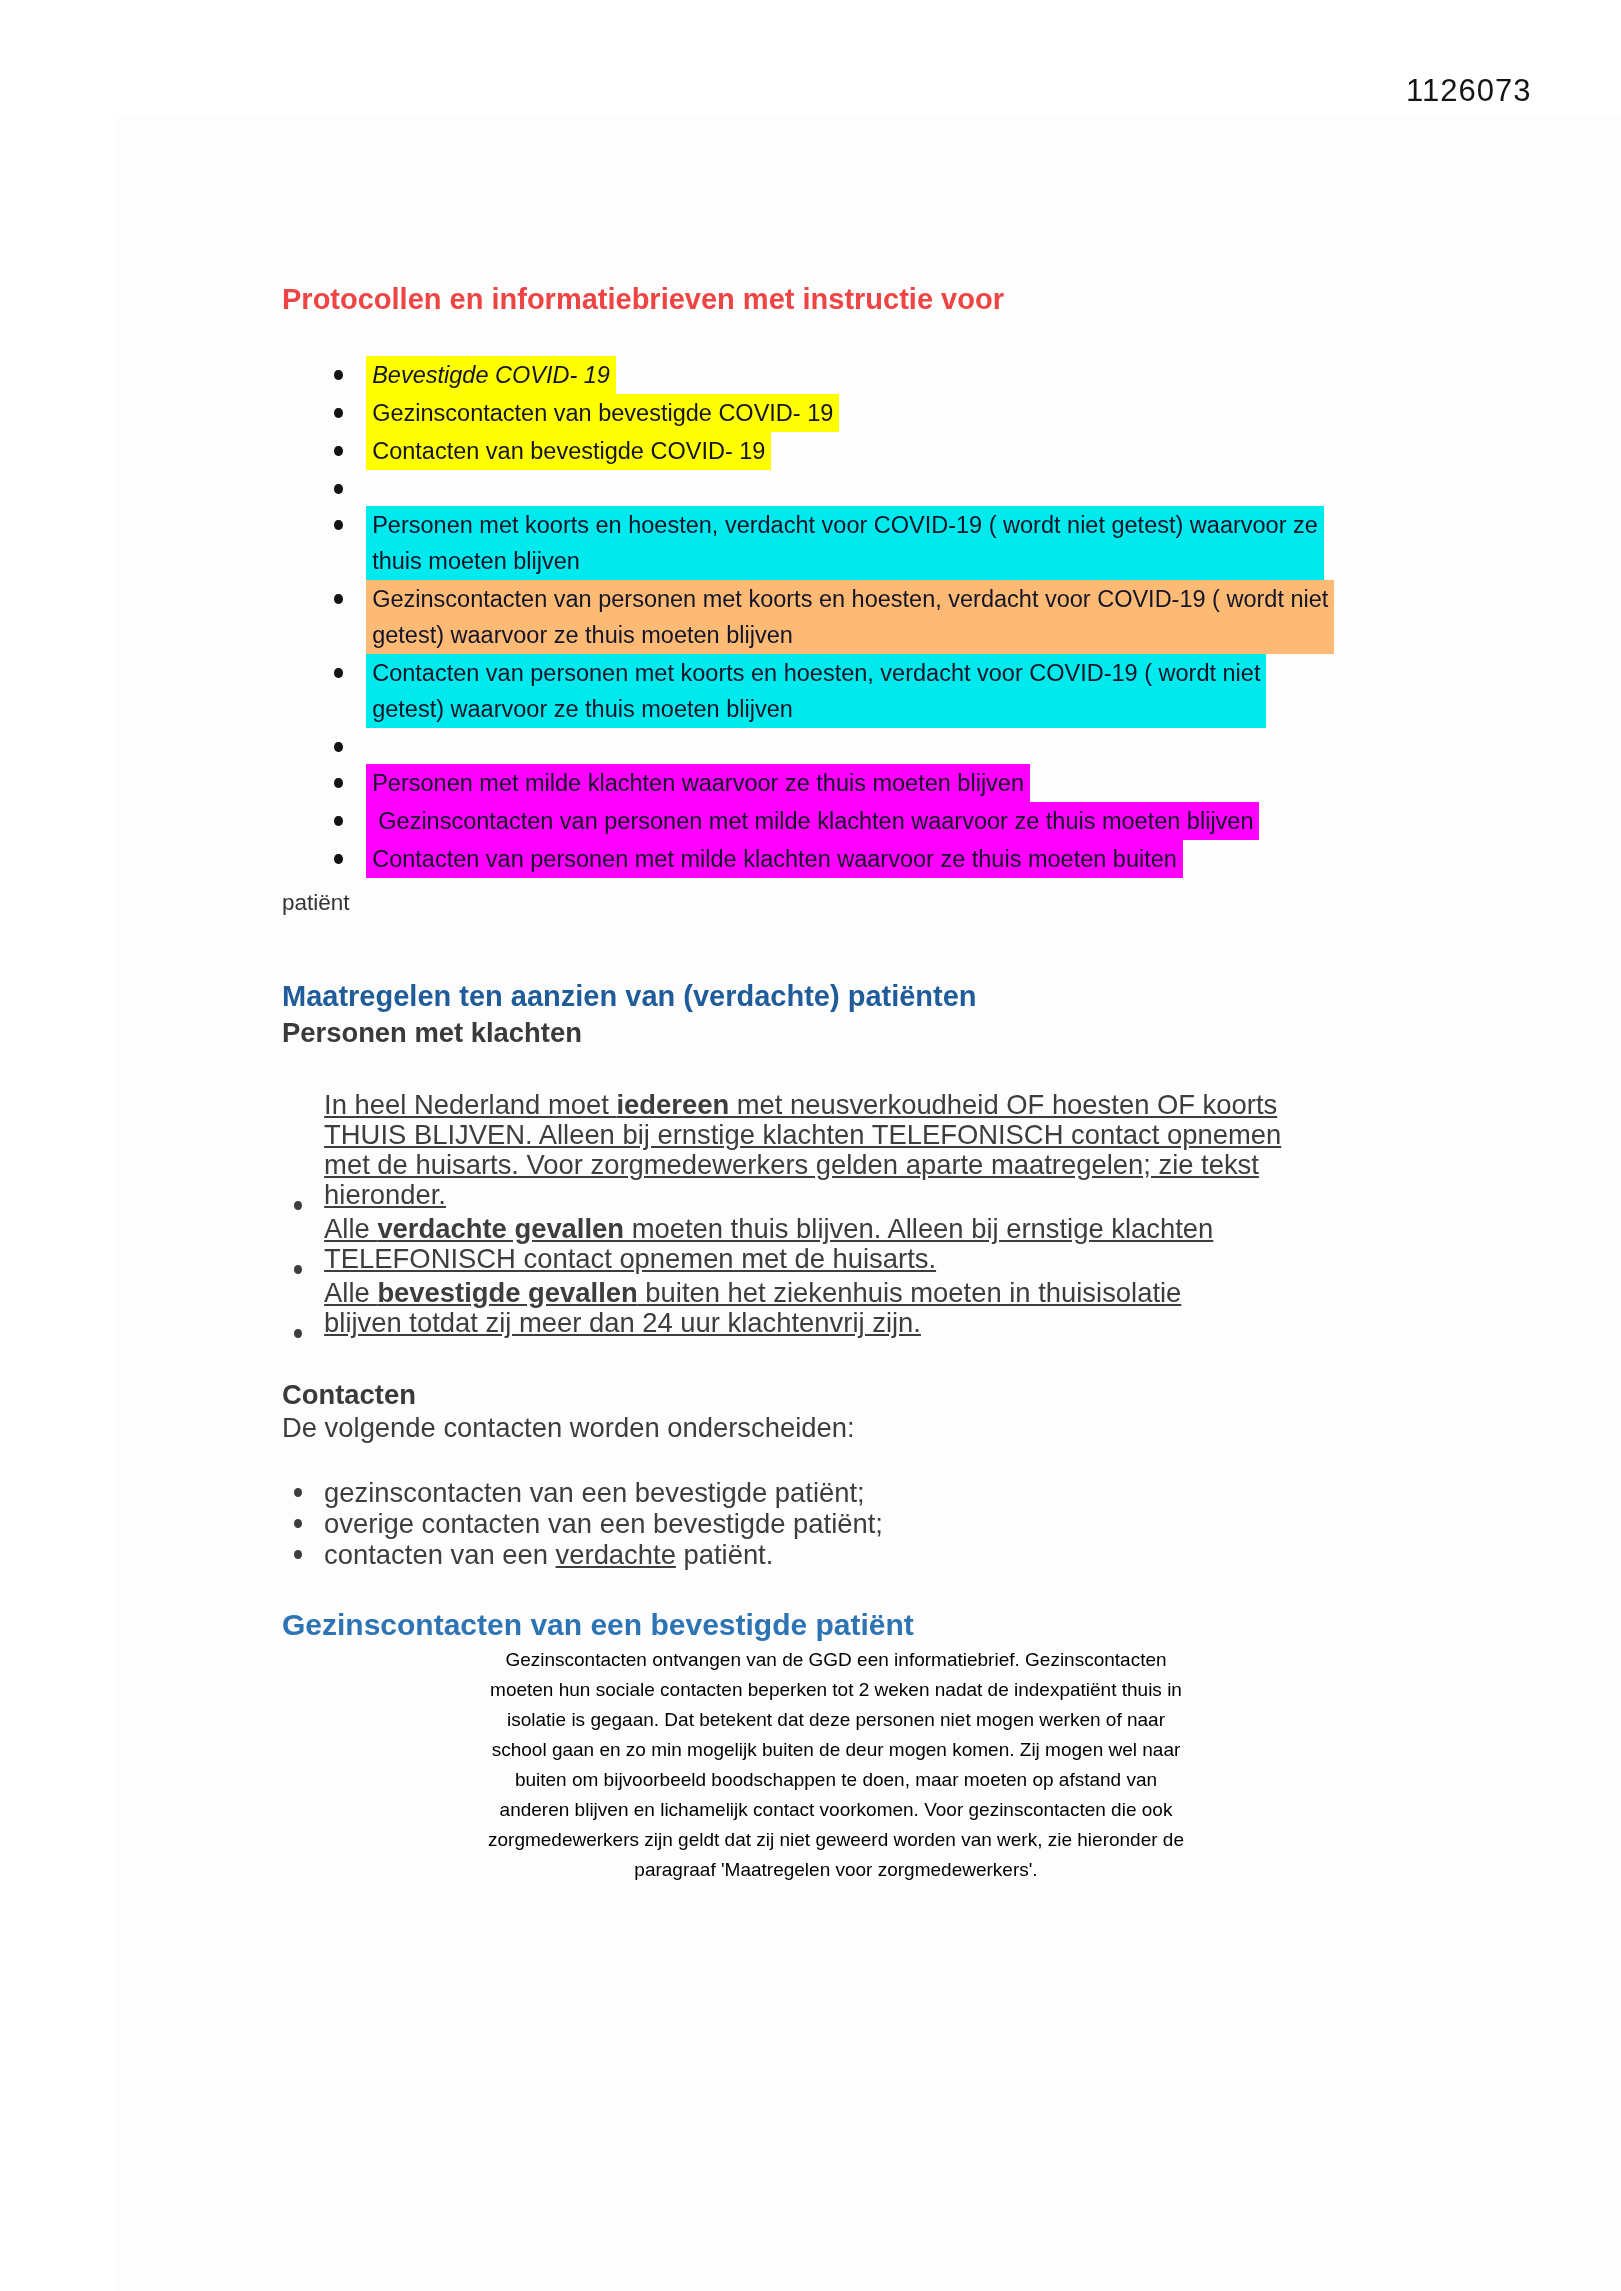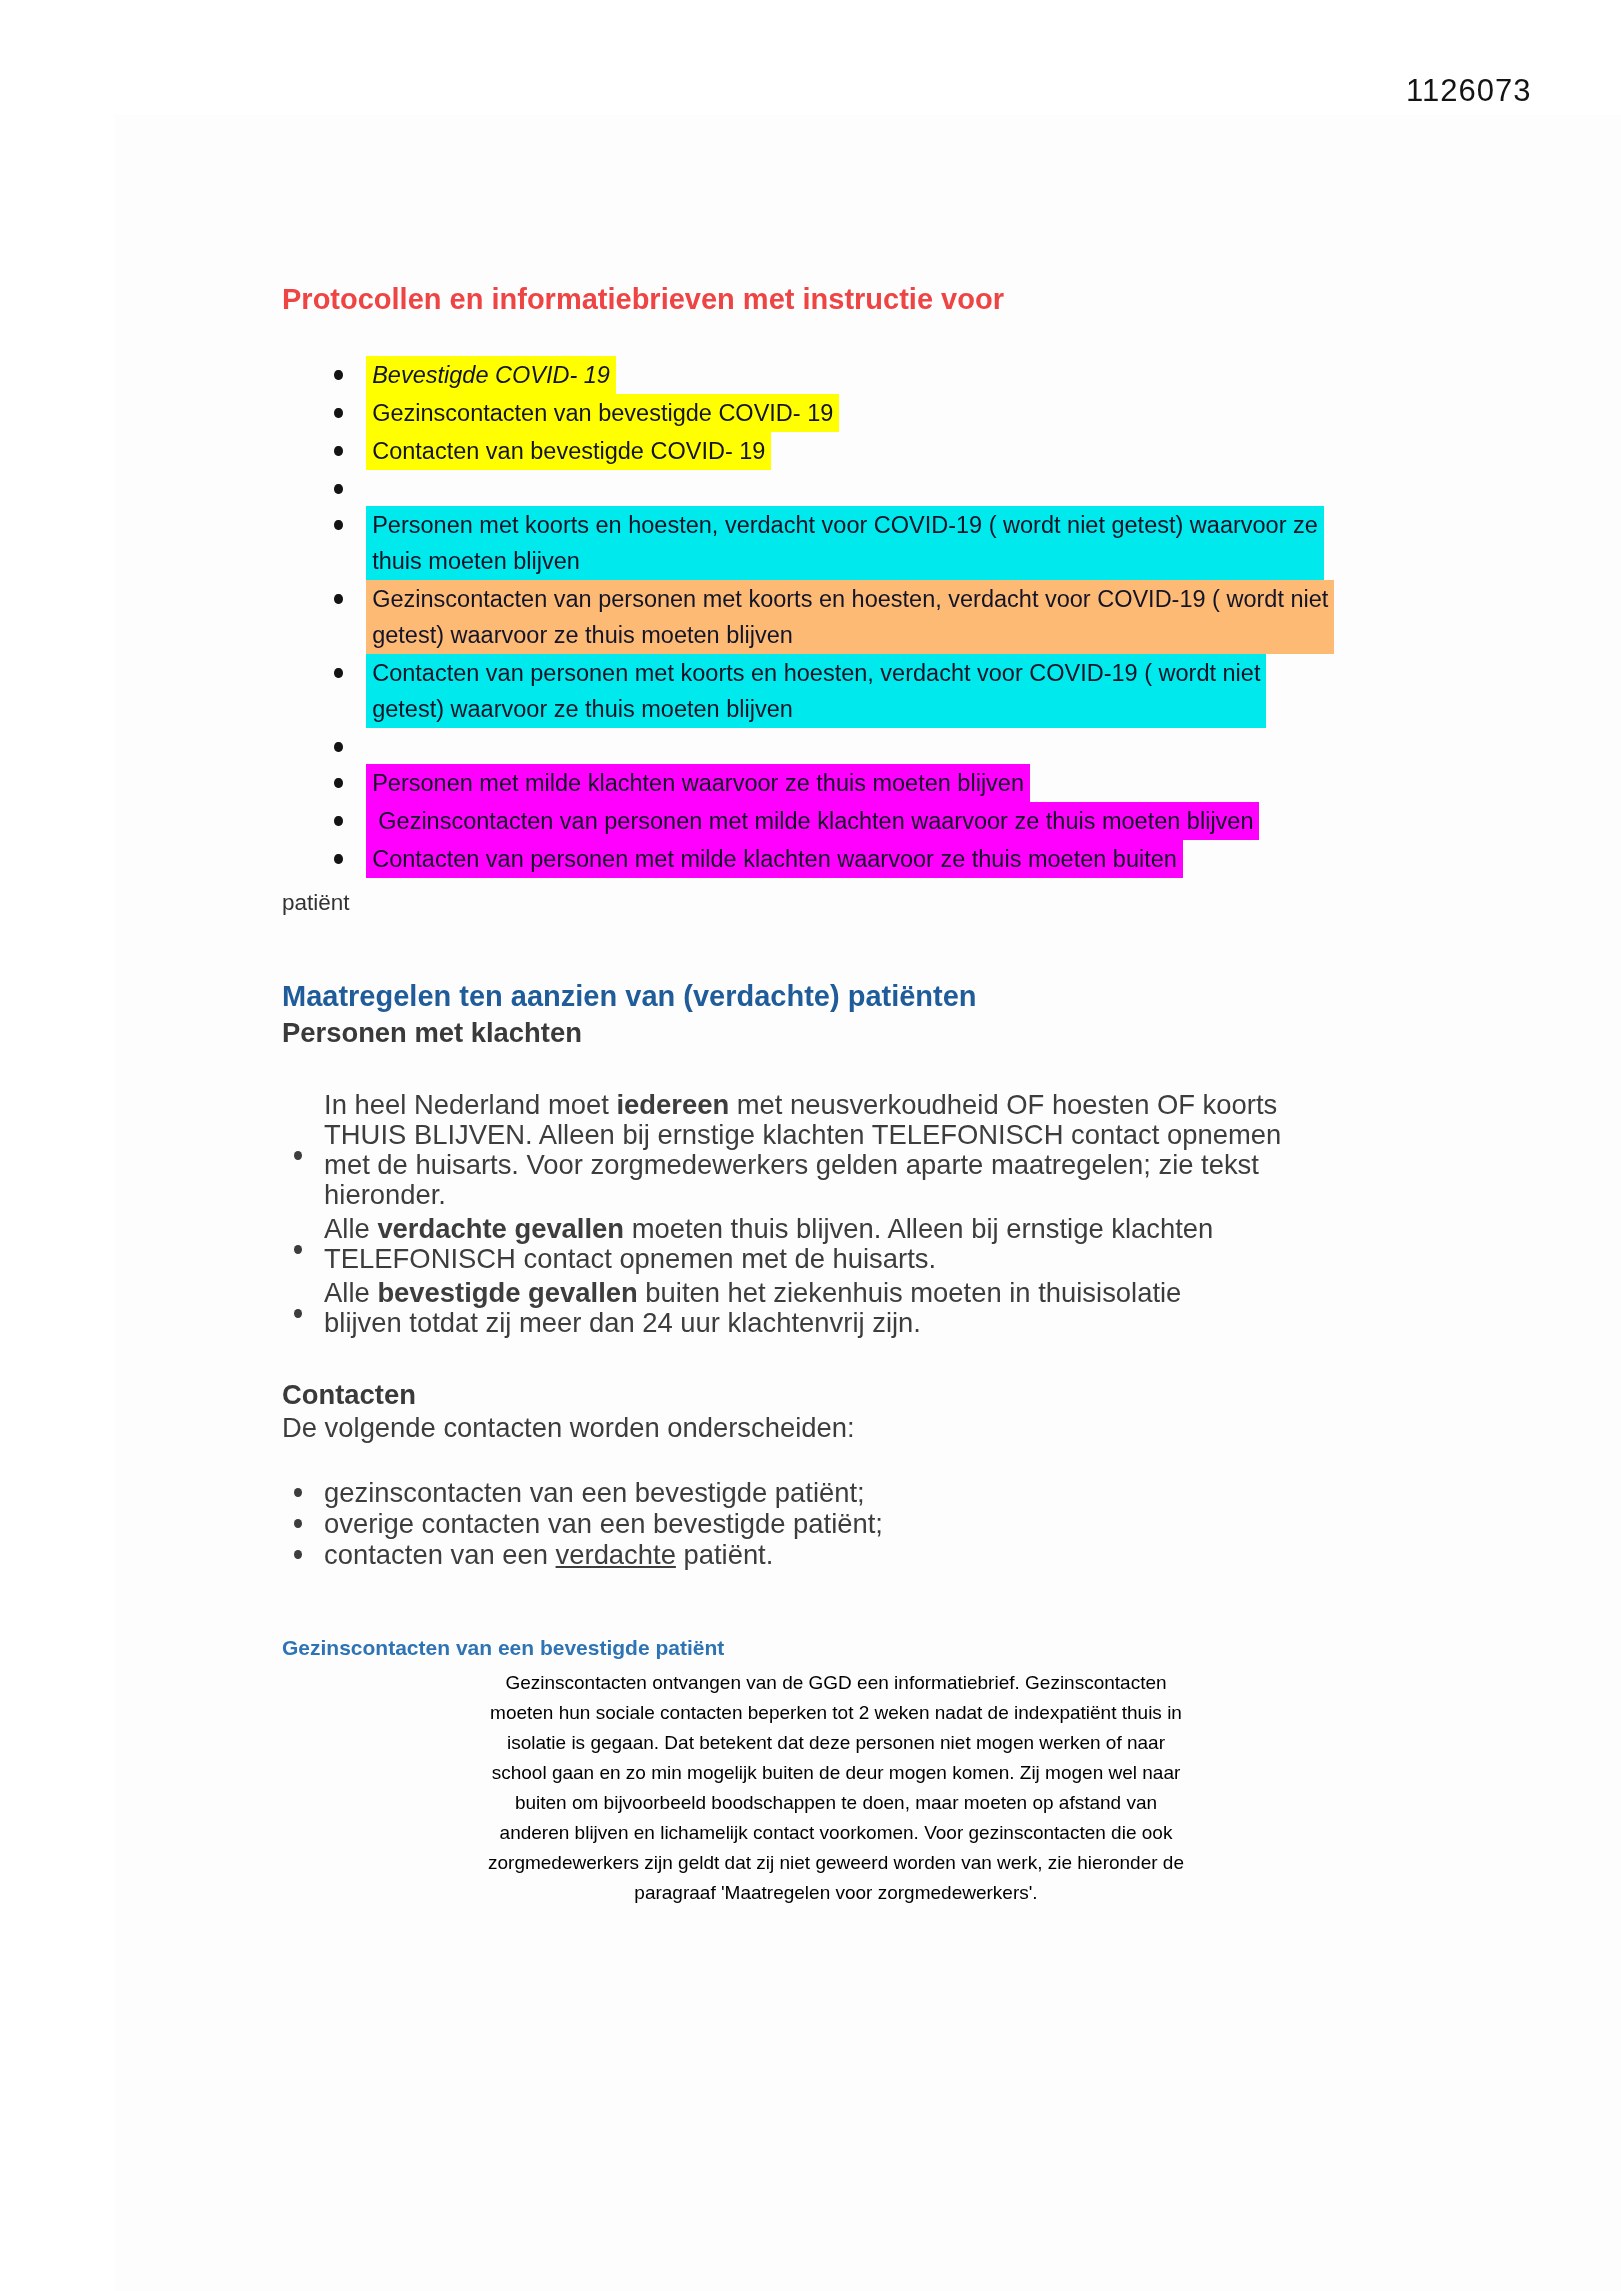--- a/index.html
+++ b/index.html
@@ -38,28 +38,28 @@
   .trailing{font-size:22.5px;color:#333333;margin:11.8px 0 0 0;}
   .section-title{
     font-size:29px;font-weight:bold;color:#1f5c99;
     margin:63px 0 0 0;line-height:35px;
   }
   .section-subtitle{
     font-size:27.4px;font-weight:bold;color:#3a3a3a;
     margin:2px 0 0 0;line-height:33px;
   }
   .mlist{margin-top:41px;}
-  .mitem{display:flex;align-items:center;line-height:30px;margin-bottom:3.9px;}
+  .mitem{display:flex;align-items:flex-end;line-height:30px;margin-bottom:3.9px;text-decoration:underline;}
   .mdot{flex:0 0 auto;width:7.8px;height:8.8px;border-radius:50%;background:#3d3d3d;margin:11.8px 22.5px 0 11.8px;}
   .mtext{font-size:27.4px;color:#3d3d3d;white-space:pre-line;}
   .contacts-heading{font-size:27.4px;font-weight:bold;color:#3a3a3a;margin:41px 0 0 0;line-height:32px;}
   .contacts-intro{font-size:27.4px;color:#3d3d3d;margin:1px 0 0 0;line-height:32px;}
   .clist{margin-top:33px;}
   .citem{display:flex;align-items:flex-start;line-height:31px;}
-  .family-heading{font-size:21px;color:#2e74b5;margin:64px 0 0 0;line-height:28px;}
+  .family-heading{font-size:30px;color:#2e74b5;margin:41px 0 0 0;line-height:28px;}
   .family-paragraph{
     font-size:19px;color:#000000;line-height:30px;
     white-space:pre-line;margin:6.9px 0 0 0;text-align:center;
   }
   .b{font-weight:bold;}
   .u{text-decoration:underline;text-align:right;}
   .i{font-style:italic;}
 </style>
 </head>
 <body>

